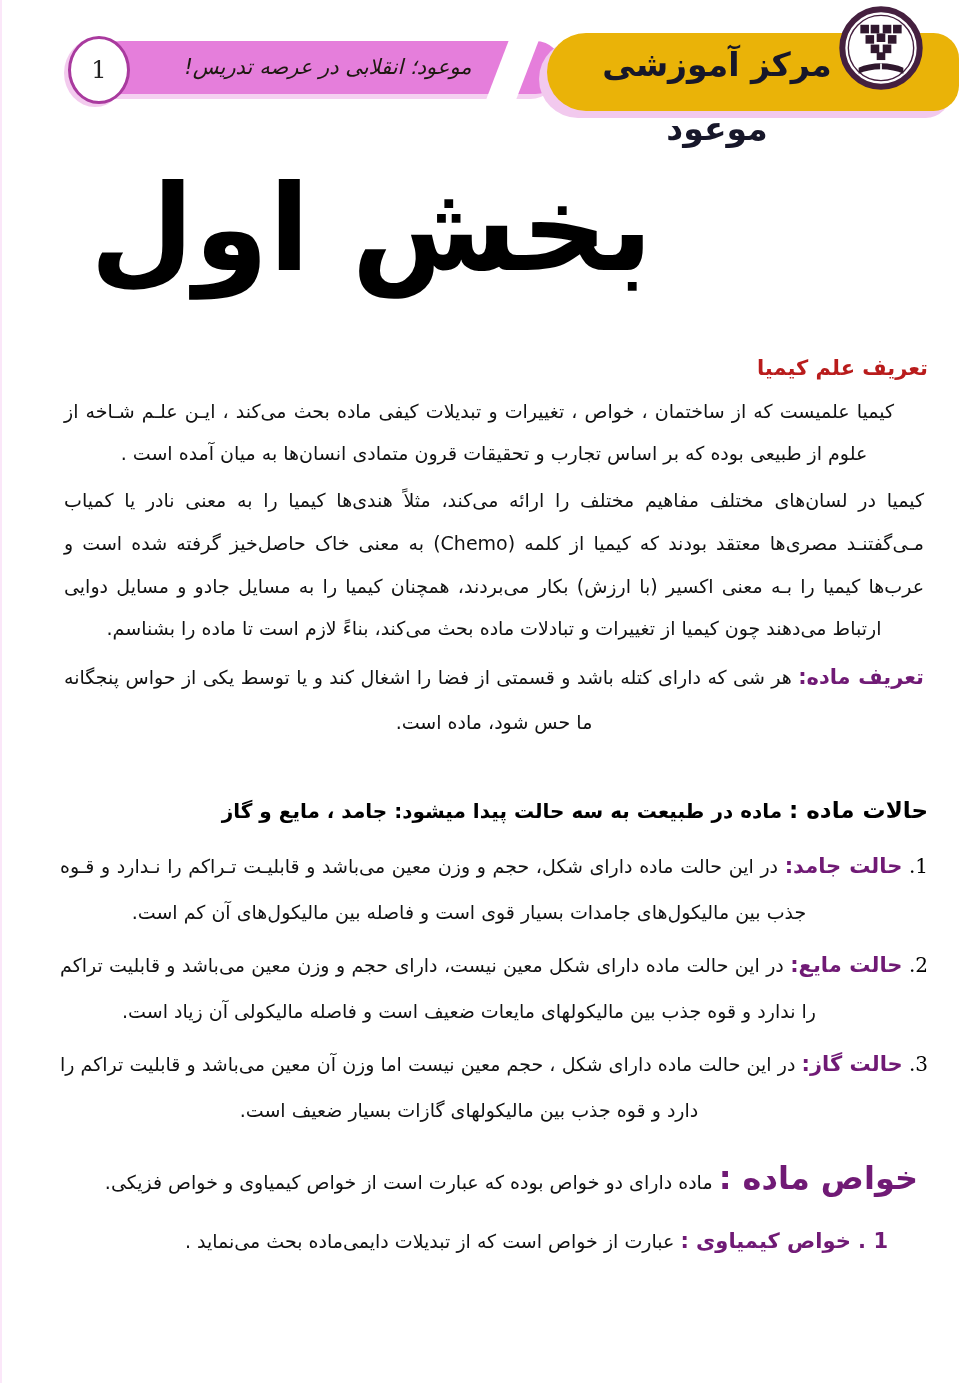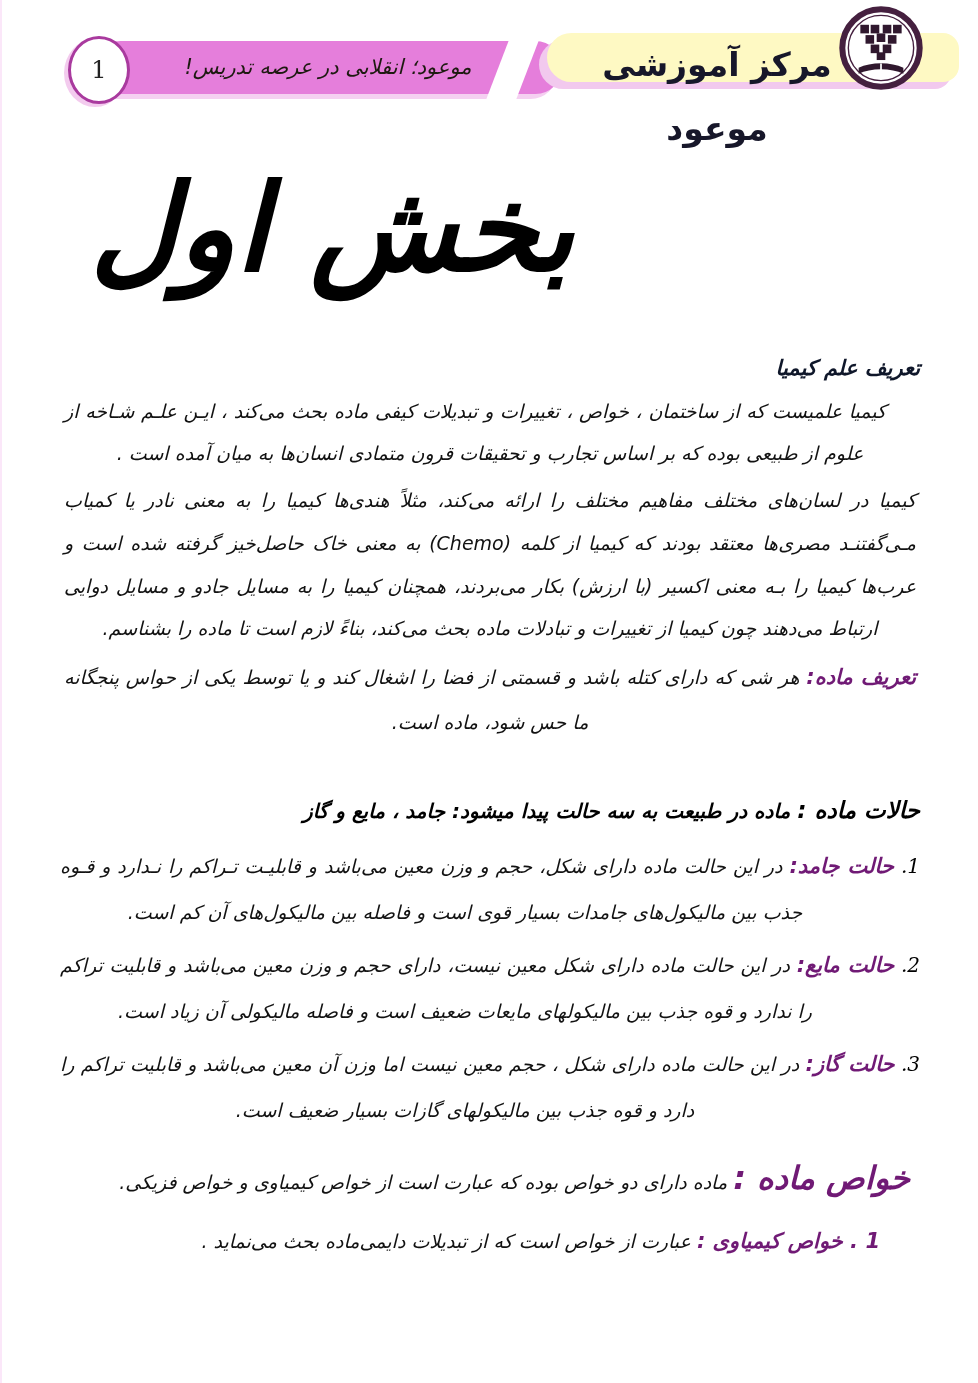--- a/index.html
+++ b/index.html
@@ -17,45 +17,45 @@
   }
   .slogan{
     height:53px;line-height:53px;text-align:center;
     font-style:italic;font-size:21px;color:#1d1a10;direction:rtl;
   }
   .banner-gap{
     position:absolute;left:498px;top:16px;width:28px;height:100px;
     background:#ffffff;transform:rotate(21deg);z-index:2;
   }
   .banner-right{
-    position:absolute;left:545px;top:33px;width:412px;height:49px;
-    background:#fef9c3;border-radius:46px 30px 30px 46px;
+    position:absolute;left:545px;top:33px;width:412px;height:78px;
+    background:#eab308;border-radius:46px 30px 30px 46px;
     box-shadow:-8px 7px 0 #f2c9ee;z-index:1;
   }
   .center-name{
     height:67px;line-height:64px;text-align:center;direction:rtl;
     font-weight:bold;font-size:33px;color:#17172a;
     padding-right:92px;padding-left:20px;
   }
   .oval{
     position:absolute;left:66px;top:36px;width:56px;height:62px;
     background:#fff;border:3px solid #a93a9e;border-radius:50%;
     display:flex;align-items:center;justify-content:center;z-index:3;
     box-shadow:-4px 3px 0 rgba(233,160,224,.55);
     font-family:"DejaVu Serif",serif;font-size:24px;color:#222;
   }
   .logo{position:absolute;left:836px;top:5px;width:86px;height:86px;z-index:4;}
   .logo svg{display:block;width:100%;height:100%;}
   
-  .content{position:absolute;top:146px;right:58px;left:58px;direction:rtl;font-style:italic;}
+  .content{position:absolute;top:146px;right:50px;left:58px;direction:rtl;}
   .title{
     margin:0;text-align:left;padding-left:30px;
     font-size:120px;font-weight:bold;line-height:1.38;color:#000;
   }
-  .sec-heading{margin:44px 0 10px;font-size:21px;font-weight:bold;text-align:right;color:#0f172a;}
+  .sec-heading{margin:44px 0 10px;font-size:21px;font-weight:bold;text-align:right;color:#b91c1c;}
   .para{
     margin:4px;font-size:19px;line-height:2.25;
     text-align:justify;text-align-last:center;color:#121212;
   }
   .para.first{text-indent:30px;}
   .lead{font-size:21px;font-weight:bold;color:#701a75;}
   .states-line{
     margin-top:42px;font-size:20px;font-weight:bold;line-height:2.1;
     text-align:right;color:#000;
   }

